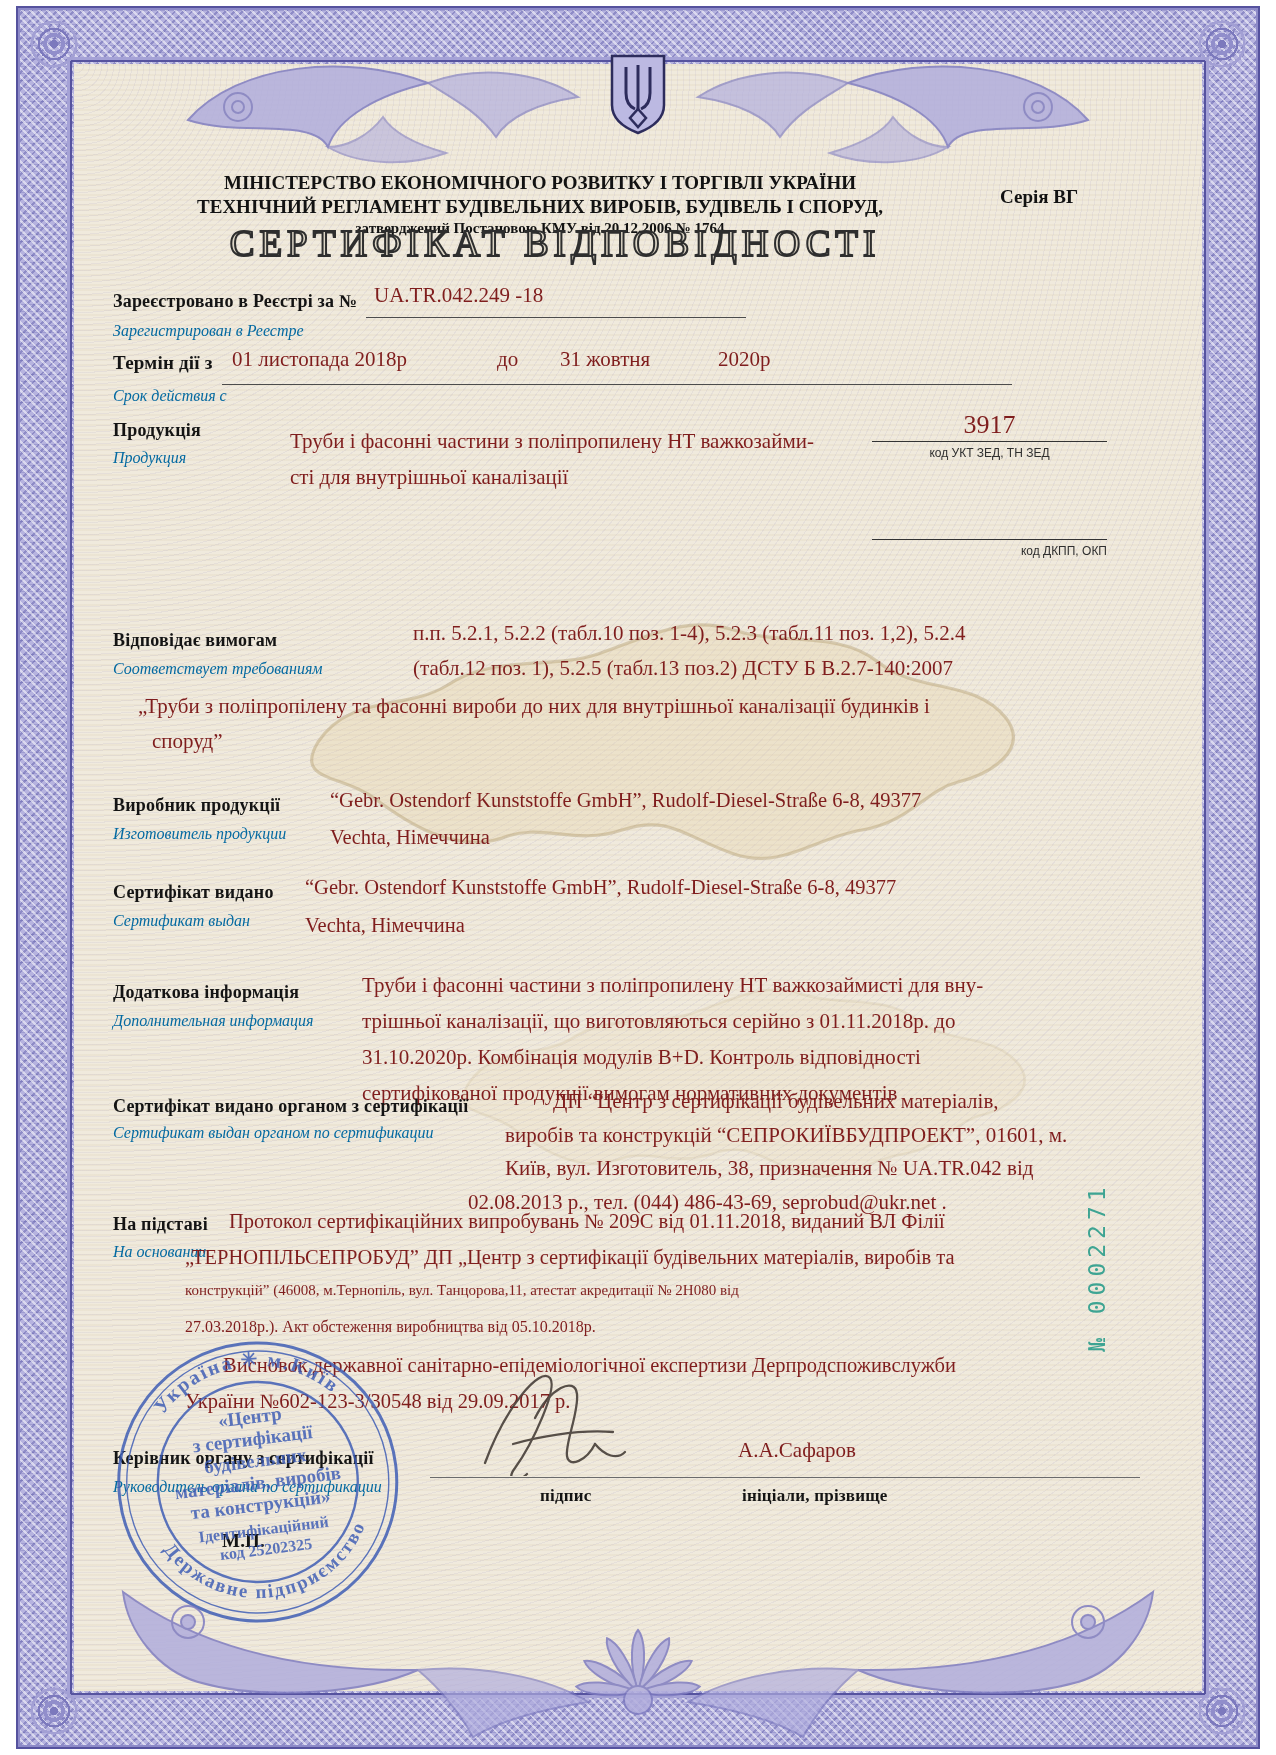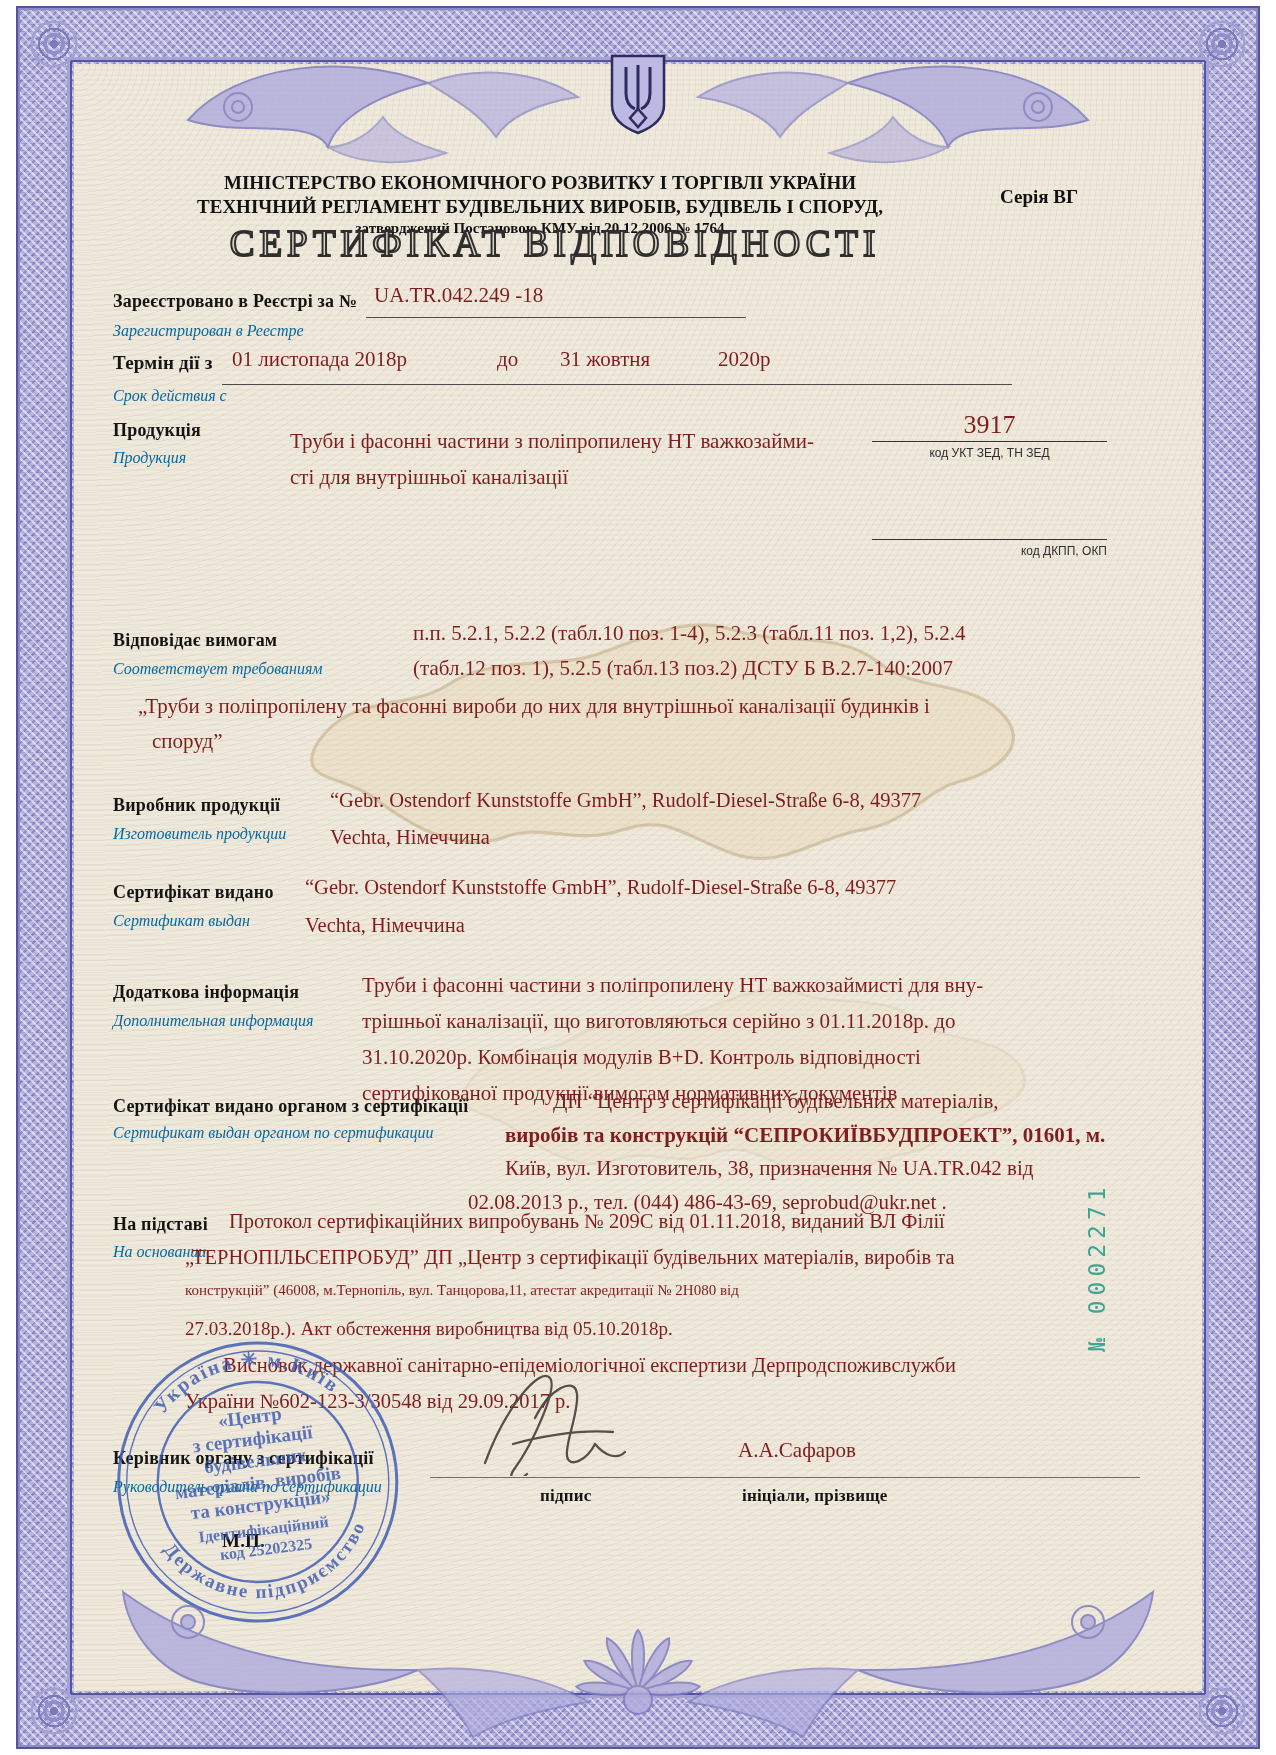--- a/index.html
+++ b/index.html
@@ -127,30 +127,30 @@
 <div class="abs lbl" style="left:113px;top:982px;">Додаткова інформація</div>
 <div class="abs sub" style="left:113px;top:1012px;">Дополнительная информация</div>
 <div class="abs val" style="left:362px;top:973px;">Труби і фасонні частини з поліпропилену НТ важкозаймисті для вну-</div>
 <div class="abs val" style="left:362px;top:1009px;">трішньої каналізації, що виготовляються серійно з 01.11.2018р. до</div>
 <div class="abs val" style="left:362px;top:1045px;">31.10.2020р. Комбінація модулів B+D. Контроль відповідності</div>
 <div class="abs val" style="left:362px;top:1081px;">сертифікованої продукції вимогам нормативних документів</div>
 
 <div class="abs lbl" style="left:113px;top:1096px;">Сертифікат видано органом з сертифікації</div>
 <div class="abs sub" style="left:113px;top:1124px;">Сертификат выдан органом по сертификации</div>
 <div class="abs val" style="left:553px;top:1089px;">ДП  “Центр  з  сертифікації  будівельних  матеріалів,</div>
-<div class="abs val" style="left:505px;top:1123px;font-weight:bold;">виробів та конструкцій “СЕПРОКИЇВБУДПРОЕКТ”, 01601, м.</div>
+<div class="abs val" style="left:505px;top:1123px;">виробів та конструкцій “СЕПРОКИЇВБУДПРОЕКТ”, 01601, м.</div>
 <div class="abs val" style="left:505px;top:1156px;">Київ, вул. Изготовитель, 38, призначення № UA.TR.042 від</div>
 <div class="abs val" style="left:468px;top:1190px;">02.08.2013 р., тел. (044) 486-43-69, seprobud@ukr.net .</div>
 
 <div class="abs lbl" style="left:113px;top:1214px;">На підставі</div>
 <div class="abs sub" style="left:113px;top:1243px;">На основании</div>
 <div class="abs val" style="left:229px;top:1210px;font-size:20.5px;">Протокол  сертифікаційних  випробувань  №  209С  від  01.11.2018,  виданий  ВЛ  Філії</div>
 <div class="abs val" style="left:185px;top:1246px;font-size:20.5px;">„ТЕРНОПІЛЬСЕПРОБУД” ДП „Центр з сертифікації будівельних матеріалів, виробів та</div>
 <div class="abs val" style="left:185px;top:1282px;font-size:15px;">конструкцій” (46008, м.Тернопіль, вул.  Танцорова,11, атестат акредитації № 2Н080 від</div>
-<div class="abs val" style="left:185px;top:1318px;font-size:19px;">27.03.2018р.). Акт обстеження виробництва від 05.10.2018р.</div>
+<div class="abs val" style="left:185px;top:1318px;font-size:16px;">27.03.2018р.). Акт обстеження виробництва від 05.10.2018р.</div>
 <div class="abs val" style="left:223px;top:1354px;font-size:20.5px;">Висновок державної санітарно-епідеміологічної експертизи Дерпродспоживслужби</div>
 <div class="abs val" style="left:185px;top:1390px;font-size:20.5px;">України №602-123-3/30548 від  29.09.2017 р.</div>
 
 <div class="abs serial" style="left:1084px;top:1352px;width:215px;">№ 0002271</div>
 
 <div class="abs lbl" style="left:113px;top:1448px;">Керівник органу з сертифікації</div>
 <div class="abs sub" style="left:113px;top:1478px;">Руководитель органа по сертификации</div>
 <svg class="abs" style="left:455px;top:1348px;" width="220" height="128" viewBox="0 0 220 128">
   <g fill="none" stroke="#473f39" stroke-width="2.3" opacity=".9" stroke-linecap="round">
     <path d="M30,115 C50,60 85,18 95,30 C103,40 78,95 60,120 C50,133 62,136 72,126"></path>

